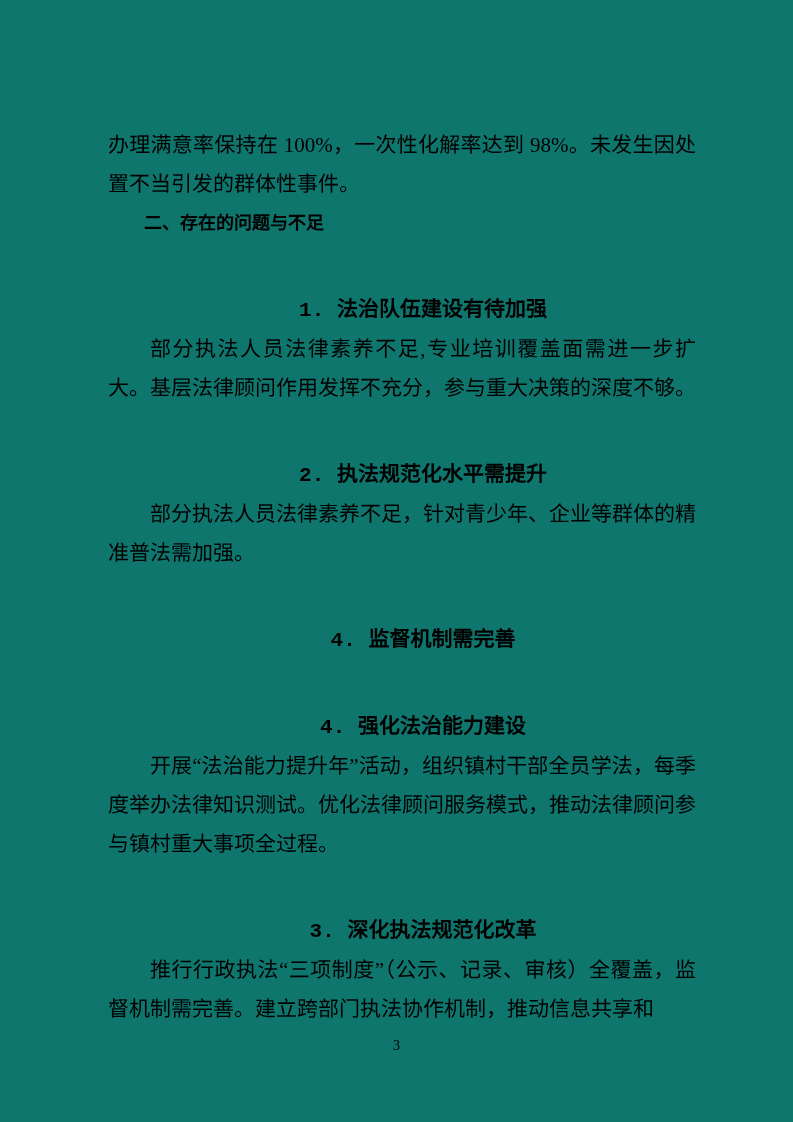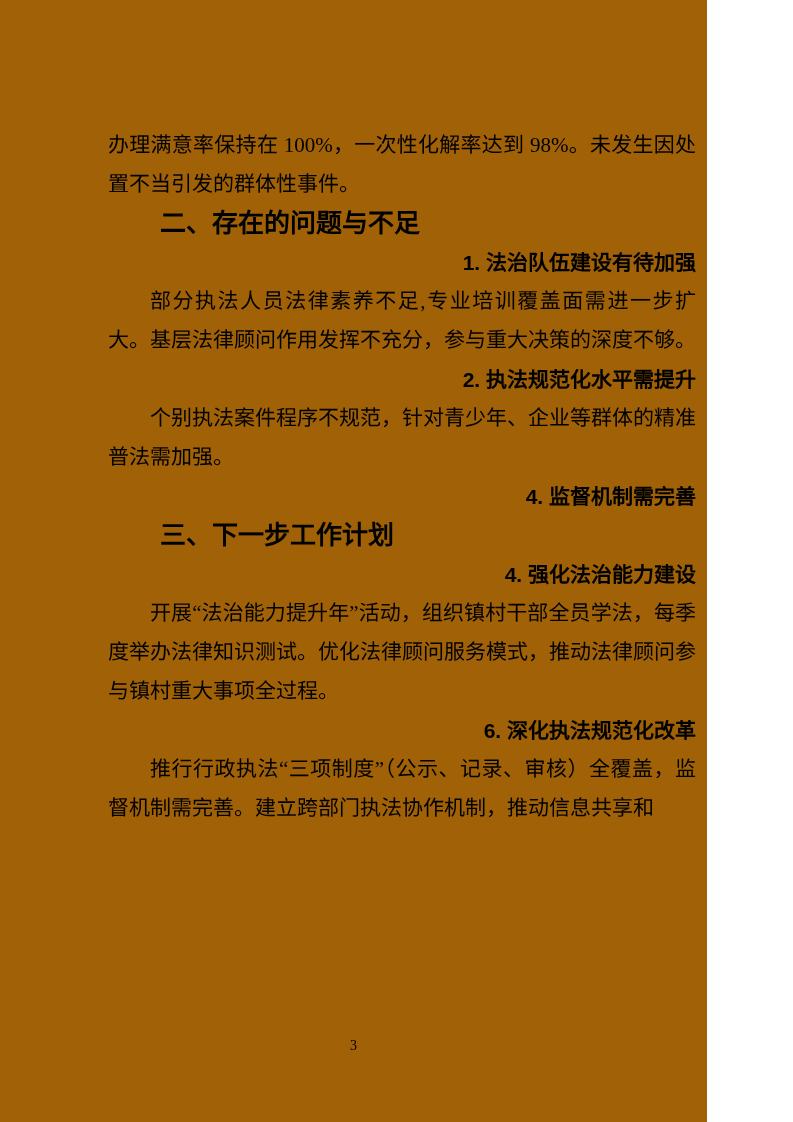--- a/index.html
+++ b/index.html
@@ -2,23 +2,23 @@
 <html lang="zh-CN"><head>
 <meta charset="utf-8">
 <style>
   html, body {
     margin: 0;
     padding: 0;
     background: #ffffff;
   }
   .page {
     position: relative;
-    width: 707px;
+    width: 793px;
     height: 1122px;
-    background: #a16207;
+    background: #0f766e;
     overflow: hidden;
     font-family: "Liberation Serif", "DejaVu Serif", serif;
     color: #000000;
   }
   .content {
     position: absolute;
     top: 126px;
     left: 108px;
     width: 588px;
   }
@@ -37,27 +37,28 @@
     font-weight: 400;
   }
   p.body-text.no-indent {
     text-indent: 0;
   }
   p.heading-1 {
     text-indent: 2em;
     font-family: "Liberation Sans", "DejaVu Sans", sans-serif;
     font-weight: 700;
     text-align: left;
-    font-size: 26px;
+    font-size: 18px;
   }
   p.heading-2 {
     text-indent: 2em;
-    font-family: Liberation Sans, sans-serif;
+    font-family: Liberation Mono, monospace;
     font-weight: 700;
-    text-align: right;
+    text-align: center;
+    margin-top: 48px;
   }
   .footer-pagenum {
     position: absolute;
     left: 0;
     right: 0;
     top: 1036px;
     text-align: center;
     font-size: 14px;
     line-height: 20px;
     font-family: "Liberation Serif", "DejaVu Serif", serif;
@@ -67,22 +68,21 @@
 </head>
 <body>
 
 <div class="page">
   <div class="content">
     <p class="body-text no-indent">办理满意率保持在 100%，一次性化解率达到 98%。未发生因处置不当引发的群体性事件。</p>
     <p class="heading-1">二、存在的问题与不足</p>
     <p class="heading-2">1. 法治队伍建设有待加强</p>
     <p class="body-text">部分执法人员法律素养不足,专业培训覆盖面需进一步扩大。基层法律顾问作用发挥不充分，参与重大决策的深度不够。</p>
     <p class="heading-2">2. 执法规范化水平需提升</p>
-    <p class="body-text">个别执法案件程序不规范，针对青少年、企业等群体的精准普法需加强。</p>
+    <p class="body-text">部分执法人员法律素养不足，针对青少年、企业等群体的精准普法需加强。</p>
     <p class="heading-2">4. 监督机制需完善</p>
-    <p class="heading-1">三、下一步工作计划</p>
     <p class="heading-2">4. 强化法治能力建设</p>
     <p class="body-text">开展“法治能力提升年”活动，组织镇村干部全员学法，每季度举办法律知识测试。优化法律顾问服务模式，推动法律顾问参与镇村重大事项全过程。</p>
-    <p class="heading-2">6. 深化执法规范化改革</p>
+    <p class="heading-2">3. 深化执法规范化改革</p>
     <p class="body-text">推行行政执法“三项制度”（公示、记录、审核）全覆盖，监督机制需完善。建立跨部门执法协作机制，推动信息共享和</p>
   </div>
   <div class="footer-pagenum">3</div>
 </div>
 
 </body></html>

